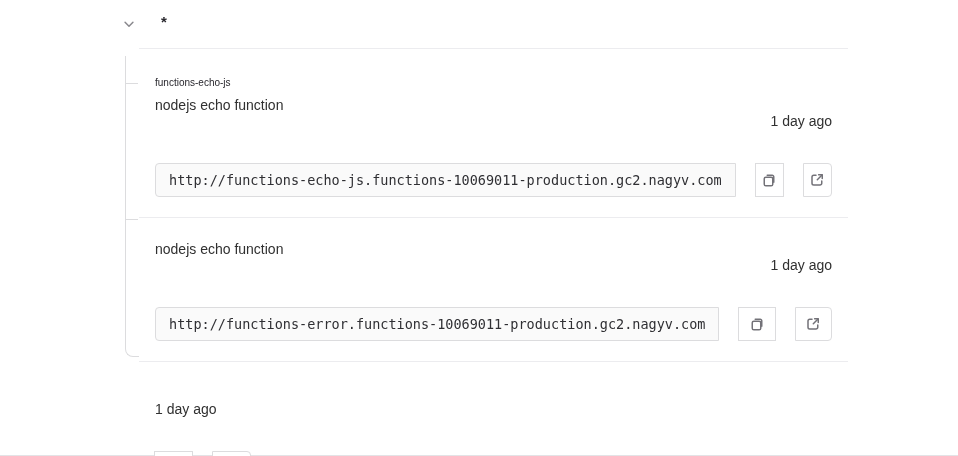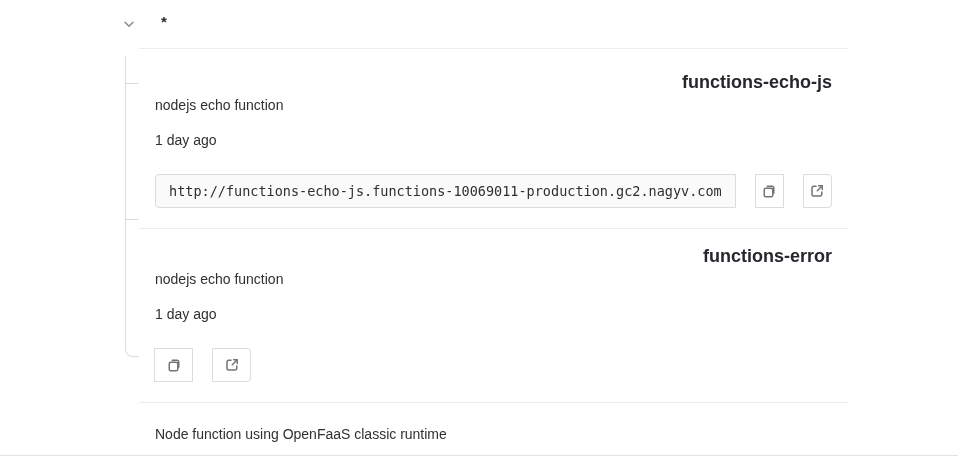--- a/index.html
+++ b/index.html
@@ -30,25 +30,25 @@
     font-weight: 700; font-size: 15px; color: #28272d;
   }
   
   .list {
     margin-left: 139px; margin-right: 110px;
     border-top: 1px solid #ececef;
   }
   .item { padding: 18px 16px 20px 16px; border-bottom: 1px solid #ececef; }
   .item:first-child { padding-top: 24px; }
   .item:last-child { border-bottom: none; }
-  .item-title { font-weight: 700; font-size: 18px; line-height: 19px; color: #28272d; text-align: right; }
-  .item-sub { display: flex; justify-content: space-between; margin-top: 4px; flex-direction: column; }
+  .item-title { font-weight: 400; font-size: 10px; line-height: 19px; color: #28272d; }
+  .item-sub { display: flex; justify-content: space-between; margin-top: 4px; }
   .item-desc { line-height: 19px; }
   .item-time { line-height: 19px; white-space: nowrap; margin-top: 16px; }
-  .url-row { margin-top: 24px; display: flex; align-items: center; gap: 20px; }
+  .url-row { margin-top: 32px; display: flex; align-items: center; gap: 20px; }
   .url-box {
     font-family: "DejaVu Sans Mono", monospace;
     font-size: 13.5px;
     height: 34px; line-height: 32px;
     padding: 0 13px;
     background: #fafafa;
     border: 1px solid #dcdcde;
     border-radius: 4px 0 0 4px;
     color: #2f2f33;
     white-space: nowrap;
@@ -124,26 +124,26 @@
               <path d="M7 3.25H4.75A1.75 1.75 0 0 0 3 5v6.25A1.75 1.75 0 0 0 4.75 13H11a1.75 1.75 0 0 0 1.75-1.75V9" stroke-linecap="round"></path>
               <path d="M9.6 2.75h3.65v3.65" stroke-linecap="round" stroke-linejoin="round"></path>
               <path d="M13 3L8.3 7.7" stroke-linecap="round"></path>
             </svg>
           </span>
         </button>
       </div>
     </div>
 
     <div class="item">
-      <div class="item-title">functions-error</div>
       <div class="item-sub">
         <span class="item-desc">nodejs echo function</span>
         <span class="item-time">1 day ago</span>
       </div>
       <div class="url-row">
+        <div class="url-box">http://functions-error.functions-10069011-production.gc2.nagyv.com</div>
         <button class="icon-btn">
           <span>
             <svg width="16" height="16" viewBox="0 0 16 16" fill="none" stroke="#737278" stroke-width="1.5">
               <rect x="3.25" y="5.25" width="8.5" height="8.5" rx="1.6"></rect>
               <path d="M6.2 3.25h5a1.55 1.55 0 0 1 1.55 1.55v5.4" stroke-linecap="round"></path>
             </svg>
           </span>
         </button>
         <button class="icon-btn last">
           <span>
@@ -152,21 +152,20 @@
               <path d="M9.6 2.75h3.65v3.65" stroke-linecap="round" stroke-linejoin="round"></path>
               <path d="M13 3L8.3 7.7" stroke-linecap="round"></path>
             </svg>
           </span>
         </button>
       </div>
     </div>
 
     <div class="item">
       <div class="item-sub">
-        <span class="item-desc">Node function using OpenFaaS classic runtime</span>
         <span class="item-time">1 day ago</span>
       </div>
       <div class="url-row">
         <button class="icon-btn">
           <span>
             <svg width="16" height="16" viewBox="0 0 16 16" fill="none" stroke="#737278" stroke-width="1.5">
               <rect x="3.25" y="5.25" width="8.5" height="8.5" rx="1.6"></rect>
               <path d="M6.2 3.25h5a1.55 1.55 0 0 1 1.55 1.55v5.4" stroke-linecap="round"></path>
             </svg>
           </span>

